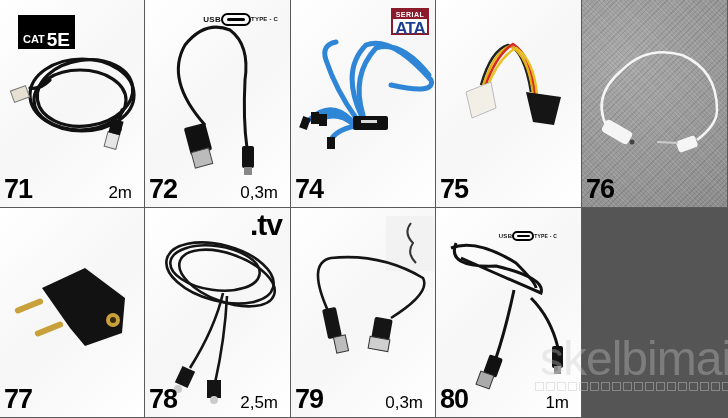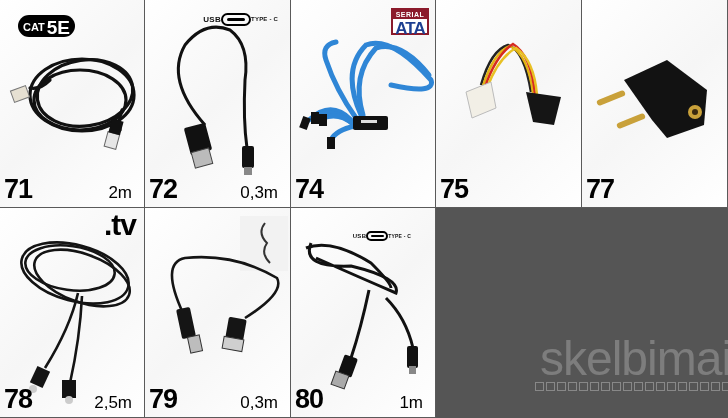--- a/index.html
+++ b/index.html
@@ -34,22 +34,22 @@
     }
     .len {
       position: absolute; right: 12px; bottom: 6px;
       font-family: "Liberation Sans", sans-serif;
       font-size: 17px; color: #000; line-height: 1; margin-top: 8px;
     }
     svg.art { position: absolute; left: 0; top: 0; }
     .badge-cat {
       position: absolute; left: 18px; top: 15px;
       background: #000; color: #fff; font-weight: bold;
-      padding: 0 5px 0 5px; line-height: 1; height: 22px;
-      display: flex; align-items: flex-end; border-radius: 11px;
+      padding: 0 5px 0 5px; line-height: 1; height: 34px;
+      display: flex; align-items: flex-end;
     }
     .badge-cat .small { font-size: 11px; margin-bottom: 4px; margin-right: 2px; }
     .badge-cat .big { font-size: 19px; margin-top: 32px; }
     .usb-badge {
       position: absolute; display: flex; align-items: center;
       font-weight: bold; color: #111;
     }
     .usb-badge .usb-top { font-size: 8px; letter-spacing: 0.3px; }
     .usb-badge .pill {
       border: 2.5px solid #000; border-radius: 10px; width: 30px; height: 13px;
@@ -157,20 +157,30 @@
         <path d="M47 86 Q58 52 74 46 Q92 55 97 93" stroke="#e2b312"></path>
         <path d="M49 87 Q60 55 77 44 Q95 55 99 94" stroke="#d62a20"></path>
         <path d="M51 88 Q62 58 80 48 Q98 60 101 95" stroke="#e8c124"></path>
       </g>
       <polygon points="30,92 55,82 60,108 36,118" fill="#f2efe6" stroke="#bbb"></polygon>
       <polygon points="90,92 125,97 118,125 97,122" fill="#151515"></polygon>
     </svg>
     <div class="num">75</div>
   </div>
 
+  <div class="cell carpet">
+    <svg class="art" width="145" height="210">
+      <path d="M30 135 Q5 100 40 70 Q65 45 100 55 Q135 70 135 110 Q135 125 115 140" fill="none" stroke="#f5f5f5" stroke-width="2.5"></path>
+      <rect x="20" y="125" width="30" height="14" rx="4" fill="#f5f5f5" transform="rotate(30 35 132)"></rect>
+      <circle cx="50" cy="142" r="2.5" fill="#444"></circle>
+      <rect x="95" y="138" width="20" height="12" rx="3" fill="#f5f5f5" transform="rotate(-20 105 144)"></rect>
+      <line x1="75" y1="142" x2="96" y2="143" stroke="#ccc" stroke-width="2"></line>
+    </svg>
+    <div class="num">76</div>
+  </div>
 
   <div class="cell white">
     <svg class="art" width="146" height="210">
       <polygon points="42,80 85,60 125,90 122,125 85,138 70,120" fill="#121212"></polygon>
       <circle cx="113" cy="112" r="7" fill="#c9a13a"></circle>
       <circle cx="113" cy="112" r="3" fill="#3a2a10"></circle>
       <rect x="14" y="95" width="30" height="6" rx="3" fill="#c9a13a" transform="rotate(-22 29 98)"></rect>
       <rect x="34" y="118" width="30" height="6" rx="3" fill="#c9a13a" transform="rotate(-22 49 121)"></rect>
     </svg>
     <div class="num">77</div>

